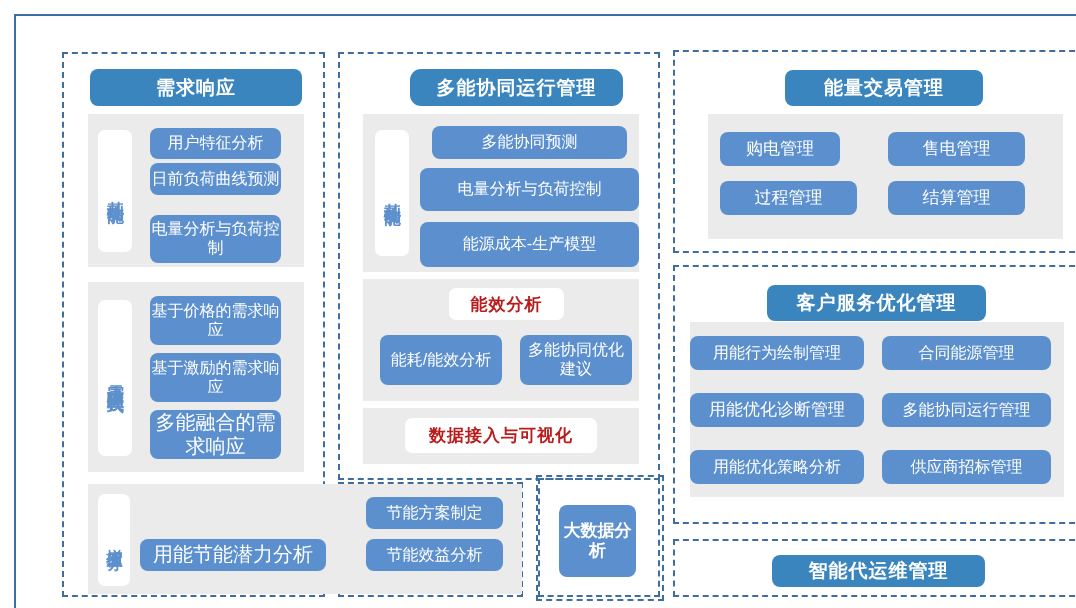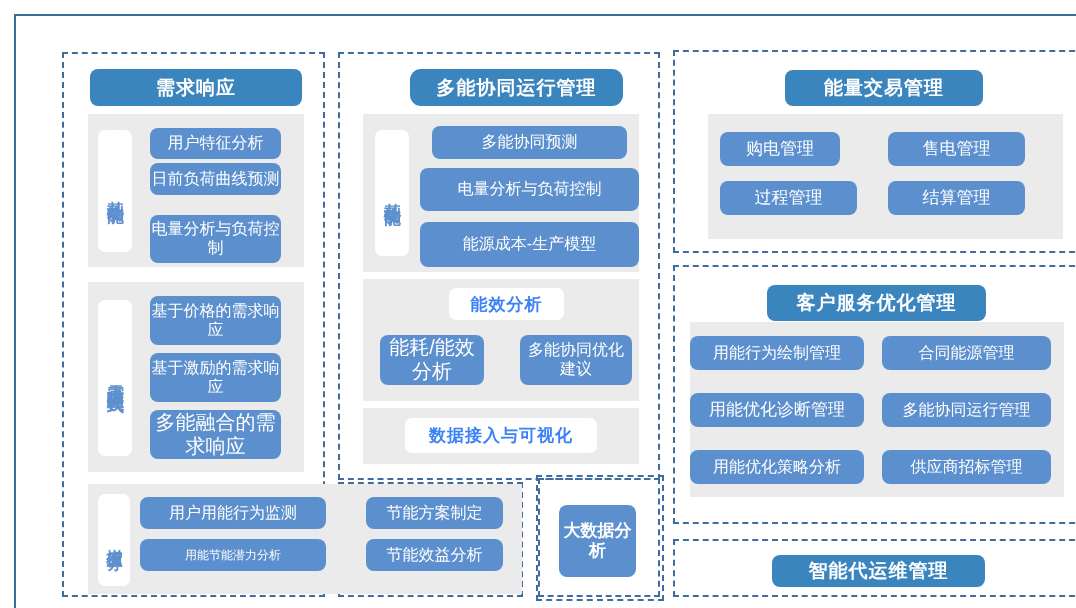--- a/index.html
+++ b/index.html
@@ -74,21 +74,21 @@
     align-items: center;
     justify-content: center;
     text-align: center;
     line-height: 1.18;
   }
 
   
   .subttl {
     position: absolute;
     background: #ffffff;
-    color: #3b82f6;
+    color: #b91c1c;
     border-radius: 7px;
     font-weight: bold;
     display: flex;
     align-items: center;
     justify-content: center;
     text-align: center;
     letter-spacing: 1px;
   }
 </style>
 </head>
@@ -117,33 +117,32 @@
   <div class="hdr" style="left:390px; top:49px; width:213px; height:37px; font-size:19px;border-radius:11px;">多能协同运行管理</div>
 
   <div class="panel" style="left:343px; top:94px; width:276px; height:158px;"></div>
   <div class="vlabel" style="left:355px; top:110px; width:34px; height:126px; font-size:17px;">基础功能</div>
   <div class="item" style="left:412px; top:106px; width:195px; height:33px; font-size:16px;">多能协同预测</div>
   <div class="item" style="left:400px; top:148px; width:219px; height:43px; font-size:16px;">电量分析与负荷控制</div>
   <div class="item" style="left:400px; top:202px; width:219px; height:45px; font-size:16px;">能源成本-生产模型</div>
 
   <div class="panel" style="left:343px; top:259px; width:276px; height:122px;"></div>
   <div class="subttl" style="left:429px; top:268px; width:115px; height:32px; font-size:17px;">能效分析</div>
-  <div class="item" style="left:360px; top:315px; width:104px; height:50px; font-size:20px;">能耗/能效分析</div>
+  <div class="item" style="left:360px; top:315px; width:122px; height:50px; font-size:16px;">能耗/能效分析</div>
   <div class="item" style="left:500px; top:315px; width:112px; height:50px; font-size:16px;">多能协同优化建议</div>
 
   <div class="panel" style="left:343px; top:388px; width:276px; height:56px;"></div>
   <div class="subttl" style="left:385px; top:398px; width:192px; height:35px; font-size:17px;">数据接入与可视化</div>
 
   <div class="dashed" style="left:318px; top:462px; width:185px; height:115px;"></div>
 
   <div class="panel" style="left:68px; top:464px; width:434px; height:110px;"></div>
   <div class="vlabel" style="left:78px; top:474px; width:32px; height:92px; font-size:16px;">增值服务</div>
-  <div class="item" style="left:120px; top:477px; width:186px; height:32px; font-size:16px;">用户用能行为监测</div>
   <div class="item" style="left:346px; top:477px; width:137px; height:32px; font-size:16px;">节能方案制定</div>
-  <div class="item" style="left:120px; top:519px; width:186px; height:32px; font-size:12px;">用能节能潜力分析</div>
+  <div class="item" style="left:120px; top:519px; width:186px; height:32px; font-size:20px;">用能节能潜力分析</div>
   <div class="item" style="left:346px; top:519px; width:137px; height:32px; font-size:16px;">节能效益分析</div>
 
   <div class="dashed" style="left:518px; top:458px; width:122px; height:119px;"></div>
   <div class="dashed" style="left:516px; top:455px; width:128px; height:126px;"></div>
   <div class="item" style="left:539px; top:485px; width:77px; height:72px; font-size:17px; font-weight:bold;">大数据分析</div>
 
   <div class="dashed" style="left:653px; top:30px; width:412px; height:203px;"></div>
   <div class="hdr" style="left:765px; top:50px; width:198px; height:36px; font-size:19px;">能量交易管理</div>
   <div class="panel" style="left:688px; top:94px; width:355px; height:125px;"></div>
   <div class="item" style="left:700px; top:112px; width:120px; height:34px; font-size:17px;">购电管理</div>

